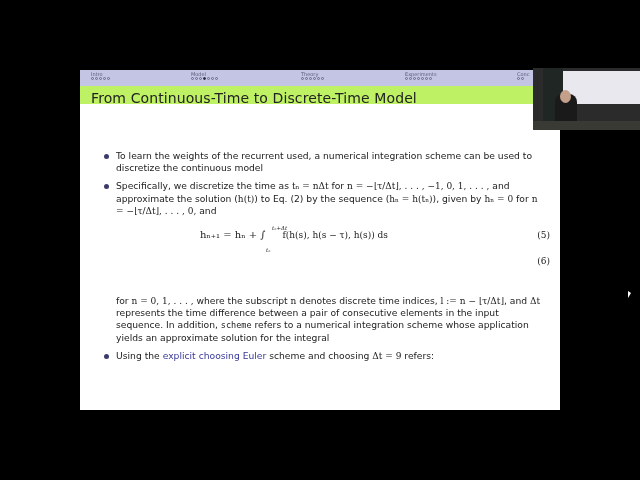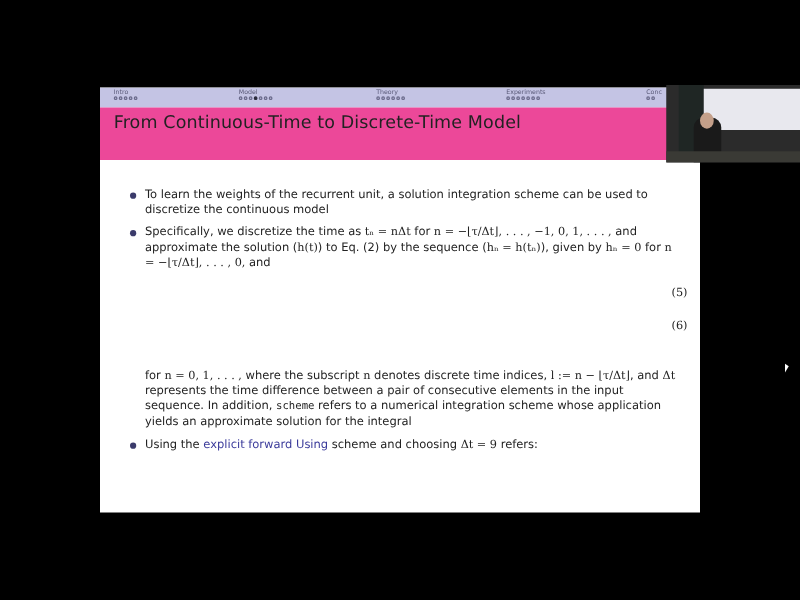--- a/index.html
+++ b/index.html
@@ -3,21 +3,21 @@
 <meta charset="utf-8">
 <style>
   html, body { margin:0; padding:0; }
   body { width:640px; height:480px; background:#000; position:relative; overflow:hidden; font-family:"DejaVu Sans", sans-serif; }
   .slide { position:absolute; left:80px; top:70px; width:480px; height:340px; background:#fff; overflow:hidden; }
   .navbar { position:absolute; left:0; top:0; width:480px; height:16px; background:#c4c4e4; }
   .nav-section { position:absolute; top:1px; font-size:5px; color:#5a5a78; line-height:6px; }
   .nav-dots { display:flex; gap:1px; margin-top:0px; }
   .dot { width:3px; height:3px; border:0.6px solid #6a6a8a; border-radius:50%; box-sizing:border-box; }
   .dot.filled { background:#2a2a3a; border-color:#2a2a3a; }
-  .titlebar { position:absolute; left:0; top:16px; width:480px; height:42px; background:#ec4899; }
+  .titlebar { position:absolute; left:0; top:16px; width:480px; height:18px; background:#bef264; }
   .title { position:absolute; left:11px; top:4px; font-size:14px; color:#222; font-family:"DejaVu Sans", sans-serif; letter-spacing:0.1px; }
   .content { position:absolute; left:24px; top:80px; width:440px; font-size:9.2px; color:#222; line-height:12.2px; }
   .bullet { position:relative; padding-left:12px; margin-bottom:6px; }
   .bullet::before { content:""; position:absolute; left:0; top:4px; width:5px; height:5px; border-radius:50%; background:#3b3b6b; }
   .cont { padding-left:12px; margin-bottom:6px;margin-top:20px; }
   .math { font-family:"DejaVu Serif", serif; font-size:9px; }
   .mono { font-family:"DejaVu Sans Mono", monospace; font-size:8.5px; }
   .eq-block { position:relative; height:52px; margin-bottom:2px; }
   .eq { position:absolute; font-family:"DejaVu Serif", serif; font-size:9px; white-space:nowrap; }
   .eqnum { position:absolute; right:0; font-family:"DejaVu Serif", serif; font-size:9px; }
@@ -87,37 +87,43 @@
           <span class="dot"></span>
         </div>
       </div>
     </div>
   <div class="titlebar">
     <div class="title">From Continuous-Time to Discrete-Time Model</div>
   </div>
 
   <div class="content">
     <div class="bullet">
-      <span>To learn the weights of the recurrent unit, a solution integration scheme can be used to discretize the continuous model</span>
+      <span>To learn the weights of the recurrent used, a numerical integration scheme can be used to discretize the continuous model</span>
     </div>
     <div class="bullet">
       <span>Specifically, we discretize the time as </span><span class="math">tₙ = nΔt</span><span> for </span><span class="math">n = −⌊τ/Δt⌋, . . . , −1, 0, 1, . . . ,</span><span> and approximate the solution (</span><span class="math">h(t)</span><span>) to Eq. (2) by the sequence (</span><span class="math">hₙ = h(tₙ)</span><span>), given by </span><span class="math">hₙ = 0</span><span> for </span><span class="math">n = −⌊τ/Δt⌋, . . . , 0,</span><span> and</span>
     </div>
 
     <div class="eq-block">
+      <div class="eq" style="left:96px; top:6px;">
+        <span class="math" style="font-size:10px;">hₙ₊₁ = hₙ + ∫</span>
+        <span style="position:absolute; left:72px; top:-7px; font-size:5.5px; font-style:italic;">tₙ+Δt</span>
+        <span style="position:absolute; left:66px; top:15px; font-size:5.5px; font-style:italic;">tₙ</span>
+        <span class="math" style="margin-left:14px;">f(h(s), h(s − τ), h(s)) ds</span>
+      </div>
       <div class="eqnum" style="top:6px; right:-6px;">(5)</div>
       <div class="eqnum" style="top:32px; right:-6px;">(6)</div>
     </div>
 
     <div class="cont">
       <span>for </span><span class="math">n = 0, 1, . . . ,</span><span> where the subscript </span><span class="math">n</span><span> denotes discrete time indices, </span><span class="math">l := n − ⌊τ/Δt⌋</span><span>, and </span><span class="math">Δt</span><span> represents the time difference between a pair of consecutive elements in the input sequence. In addition, </span><span class="mono">scheme</span><span> refers to a numerical integration scheme whose application yields an approximate solution for the integral</span>
     </div>
 
     <div class="bullet">
-      <span>Using the </span><span class="link">explicit forward Using</span><span> scheme and choosing </span><span class="math">Δt = 9</span><span> refers:</span>
+      <span>Using the </span><span class="link">explicit choosing Euler</span><span> scheme and choosing </span><span class="math">Δt = 9</span><span> refers:</span>
     </div>
 
   </div>
 </div>
 
 <div class="webcam">
   <div class="wc-board"></div>
   <div class="wc-screen"></div>
   <div class="wc-person"></div>
   <div class="wc-head"></div>

